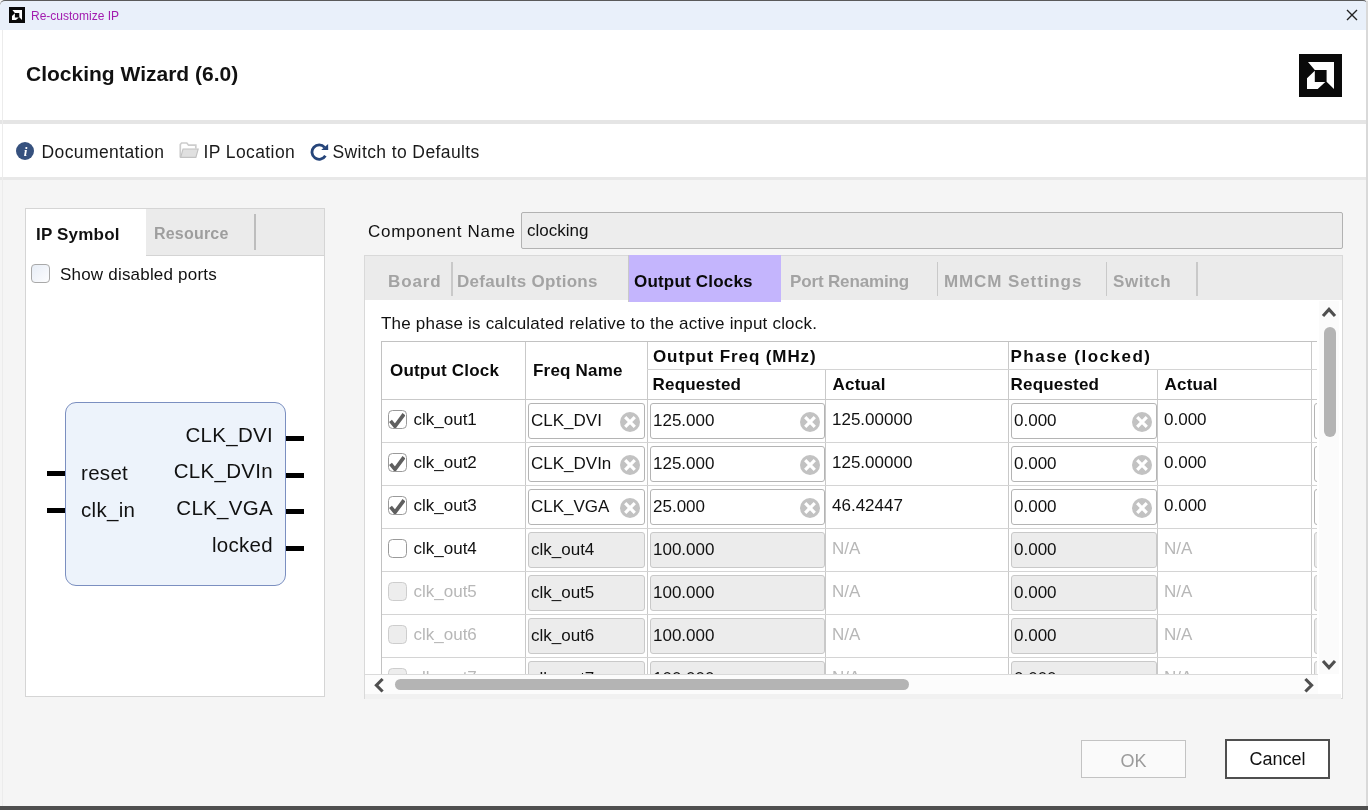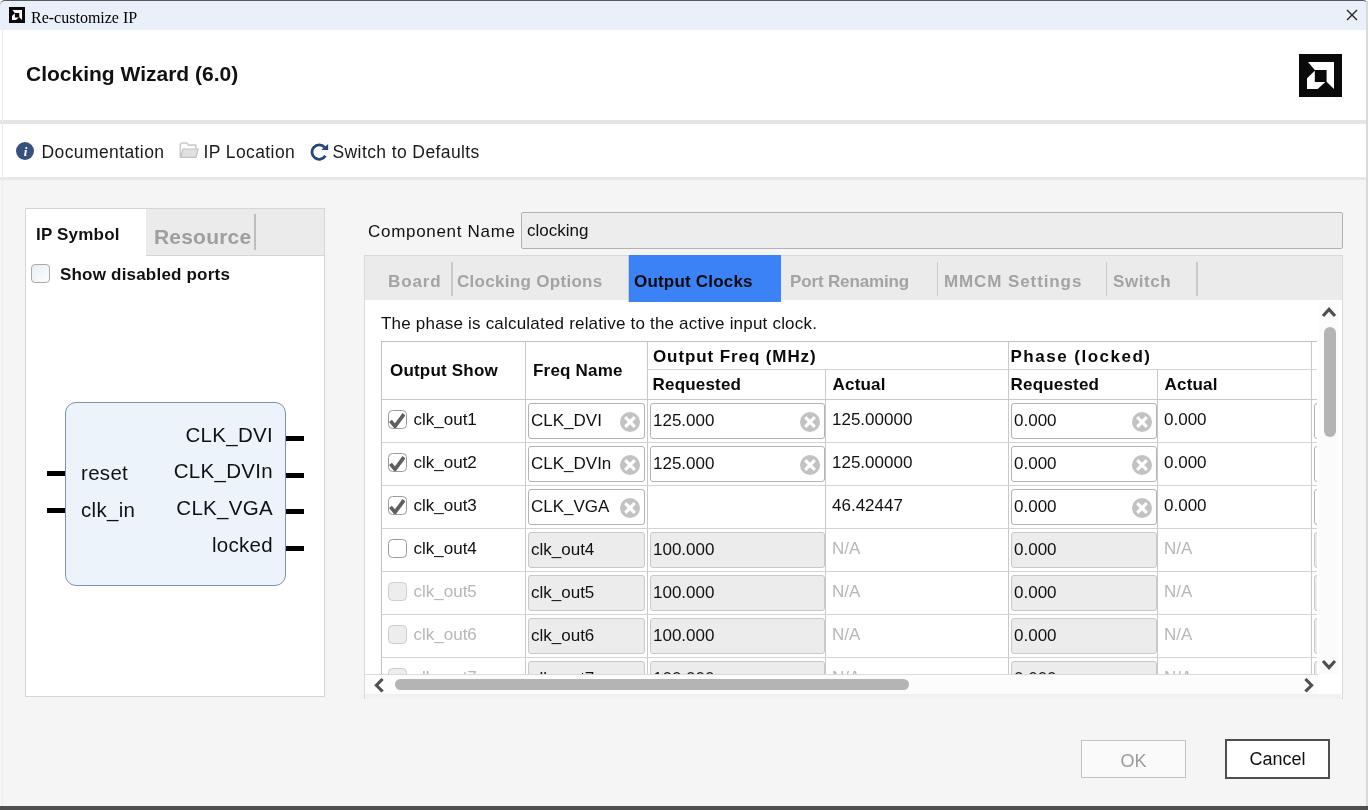--- a/index.html
+++ b/index.html
@@ -3,57 +3,57 @@
 <meta charset="utf-8">
 <style>
 * { margin:0; padding:0; box-sizing:border-box; }
 html,body { width:1368px; height:810px; overflow:hidden; }
 body { font-family:"Liberation Sans", sans-serif; position:relative; background:#f5f5f5; }
 .abs { position:absolute; }
 
 
 #titlebar { left:0; top:0; width:1368px; height:30px; background:#e9f0fa;
   border-top:1px solid #5a5a5a; border-radius:5px 5px 0 0; }
-#titletext { left:31px; top:9px; font-size:16px; color:#000000;font-family:Liberation Serif, serif; }
+#titletext { left:31px; top:9px; font-size:12px; color:#a21caf; }
 #closex { left:1346px; top:9px; }
 
 
 #header { left:0; top:30px; width:1368px; height:90px; background:#fff; }
 #h1 { left:26px; top:61.5px; font-size:21px; font-weight:bold; color:#111; }
 #amdlogo { left:1299px; top:54px; }
 #sep1 { left:0; top:120px; width:1368px; height:4px; background:#e5e5e5; }
 
 
 #toolbar { left:0; top:124px; width:1368px; height:53px; background:#fff; }
 .tbtext { font-size:17.5px; letter-spacing:0.4px; color:#1a1a1a; top:142px; }
 #sep2 { left:0; top:177px; width:1368px; height:3px; background:#e8e8e8; }
 
 
 #lpanel { left:25px; top:208px; width:300px; height:489px; background:#fff; border:1px solid #d5d5d5; z-index:1; }
 #ltabbar { left:25px; top:208px; width:300px; height:48px; background:#ebebeb; border:1px solid #d5d5d5; border-bottom:1px solid #d4d4d4; z-index:2; }
 #ltab1 { left:26px; top:209px; width:120px; height:48px; background:#fff; font-weight:bold; font-size:17px; letter-spacing:0.2px; color:#111; padding:16px 0 0 10px; z-index:3; }
-#ltab2 { left:146px; top:209px; width:94px; height:47px; font-weight:bold; font-size:21px; letter-spacing:0.2px; color:#9e9e9e; padding:16px 0 0 8px; z-index:3; }
+#ltab2 { left:146px; top:209px; width:94px; height:47px; font-weight:bold; font-size:16px; letter-spacing:0.2px; color:#9e9e9e; padding:16px 0 0 8px; z-index:3; }
 #ltabsep { left:254px; top:214px; width:1.5px; height:36px; background:#bdbdbd; z-index:3; }
 #cb1 { z-index:2; left:31px; top:264px; width:19px; height:19px; border:1px solid #a9a9a9; border-radius:4px; background:linear-gradient(135deg,#e7edf6 0%,#fdfdfe 100%); }
-#cb1lab { left:60px; top:265px; font-size:17px; letter-spacing:0.2px; color:#111; z-index:2;font-weight:bold; }
+#cb1lab { left:60px; top:265px; font-size:17px; letter-spacing:0.2px; color:#111; z-index:2; }
 
 
 #ipblock { left:65px; top:402px; width:221px; height:184px; background:#edf3fb; border:1px solid #7b8fc0; border-radius:11px; z-index:2; }
 .port { font-size:20.5px; letter-spacing:0.3px; color:#111; z-index:2; }
 .stub { background:#000; height:5px; width:18px; z-index:2; }
 
 
 #cnlab { left:368px; top:221.5px; font-size:17px; letter-spacing:0.7px; color:#111; }
 #cnfield { left:521px; top:212px; width:822px; height:37px; background:#ededed; border:1px solid #b2b2b2; border-radius:2px; font-size:17px; color:#111; padding:8px 0 0 5px; }
 
 
 #mtabbar { left:364px; top:255px; width:979px; height:45px; background:#ebebeb; border:1px solid #d9d9d9; border-bottom:none; }
 .mtab { top:272px; font-weight:bold; font-size:17px; letter-spacing:0.3px; color:#a3a3a3; }
 .mtabsep { top:262px; width:1.5px; height:34px; background:#c9c9c9; }
-#mtabactive { left:627.5px; top:255px; width:153px; height:47px; background:#3b82f6; border-left:1.5px solid #c9c9c9; z-index:5; font-weight:bold; font-size:17px; letter-spacing:0.2px; color:#0a0a0a; padding:16.5px 0 0 5.5px; }
+#mtabactive { left:627.5px; top:255px; width:153px; height:47px; background:#c4b5fd; border-left:1.5px solid #c9c9c9; z-index:5; font-weight:bold; font-size:17px; letter-spacing:0.2px; color:#0a0a0a; padding:16.5px 0 0 5.5px; }
 
 
 #cbox { left:364px; top:300px; width:979px; height:399px; background:#fff; border:1px solid #d9d9d9; border-top:none; z-index:1; }
 #phasetext { left:381px; top:314px; font-size:17px; letter-spacing:0.2px; color:#111; z-index:2; }
 
 
 #tbl { left:381px; top:341px; width:936px; height:333px; overflow:hidden; z-index:2;
   border-top:1px solid #c2c2c2; border-left:1px solid #c2c2c2; }
 .vline { background:#c9c9c9; width:1px; }
 .hline { background:#d4d4d4; height:1px; }
@@ -136,21 +136,21 @@
 <div class="abs port" style="right:1095px;top:459px">CLK_DVIn</div>
 <div class="abs port" style="right:1095px;top:496px">CLK_VGA</div>
 <div class="abs port" style="right:1095px;top:532.5px">locked</div>
 
 <div id="cnlab" class="abs">Component Name</div>
 <div id="cnfield" class="abs">clocking</div>
 
 <div id="mtabbar" class="abs"></div>
 <div id="cbox" class="abs"></div>
 <div class="abs mtab" style="left:388px;letter-spacing:0.9px">Board</div>
-<div class="abs mtab" style="left:457px">Clocking Options</div>
+<div class="abs mtab" style="left:457px">Defaults Options</div>
 <div id="mtabactive" class="abs">Output Clocks</div>
 <div class="abs mtab" style="left:790px;letter-spacing:-0.15px">Port Renaming</div>
 <div class="abs mtab" style="left:944px;letter-spacing:0.9px">MMCM Settings</div>
 <div class="abs mtab" style="left:1113px;letter-spacing:0.55px">Switch</div>
 <div class="abs mtabsep" style="left:451px"></div>
 <div class="abs mtabsep" style="left:936.5px"></div>
 <div class="abs mtabsep" style="left:1105.5px"></div>
 <div class="abs mtabsep" style="left:1196.3px"></div>
 
 <div id="phasetext" class="abs">The phase is calculated relative to the active input clock.</div>
@@ -163,21 +163,21 @@
     <div class="vline" style="position: absolute; left: 775px; top: 27px; height: 306px;"></div>
     <div class="vline" style="position: absolute; left: 929px; top: 0px; height: 333px;"></div>
     <div class="hline" style="position: absolute; left: 265px; top: 27px; width: 671px;"></div>
     <div class="hline" style="position: absolute; left: 0px; top: 56.5px; width: 936px; background: rgb(201, 201, 201);"></div>
     <div class="hline" style="position: absolute; left: 0px; top: 99.5px; width: 936px; background: rgb(212, 212, 212);"></div>
     <div class="hline" style="position: absolute; left: 0px; top: 142.5px; width: 936px; background: rgb(212, 212, 212);"></div>
     <div class="hline" style="position: absolute; left: 0px; top: 185.5px; width: 936px; background: rgb(212, 212, 212);"></div>
     <div class="hline" style="position: absolute; left: 0px; top: 228.5px; width: 936px; background: rgb(212, 212, 212);"></div>
     <div class="hline" style="position: absolute; left: 0px; top: 271.5px; width: 936px; background: rgb(212, 212, 212);"></div>
     <div class="hline" style="position: absolute; left: 0px; top: 314.5px; width: 936px; background: rgb(212, 212, 212);"></div>
-    <div class="hcell" style="position: absolute; left: 8px; top: 19px;">Output Show</div>
+    <div class="hcell" style="position: absolute; left: 8px; top: 19px;">Output Clock</div>
     <div class="hcell" style="position: absolute; left: 151px; top: 19px;">Freq Name</div>
     <div class="hcell" style="position: absolute; left: 271px; top: 5px; letter-spacing: 0.9px;">Output Freq (MHz)</div>
     <div class="hcell" style="position: absolute; left: 628.5px; top: 5px; letter-spacing: 1.5px;">Phase (locked)</div>
     <div class="hcell" style="position: absolute; left: 270.5px; top: 33px;">Requested</div>
     <div class="hcell" style="position: absolute; left: 450.5px; top: 33px;">Actual</div>
     <div class="hcell" style="position: absolute; left: 628.5px; top: 33px;">Requested</div>
     <div class="hcell" style="position: absolute; left: 782.5px; top: 33px;">Actual</div>
     <div class="cbx" style="position: absolute; left: 5.5px; top: 68px;">
       <svg width="17" height="17" viewBox="0 0 17 17" style="position:absolute;left:-0.5px;top:-0.5px">
         <path d="M2.5,9.8 L7,15.3 L16,3.2" fill="none" stroke="#5f5f5f" stroke-width="3.7"></path>
@@ -239,20 +239,27 @@
     <div class="cell" style="position: absolute; left: 782px; top: 110.5px;">0.000</div>
     <div class="fld" style="position: absolute; left: 932px; top: 104px; width: 12px; height: 36px;"></div>
     <div class="cbx" style="position: absolute; left: 5.5px; top: 154px;">
       <svg width="17" height="17" viewBox="0 0 17 17" style="position:absolute;left:-0.5px;top:-0.5px">
         <path d="M2.5,9.8 L7,15.3 L16,3.2" fill="none" stroke="#5f5f5f" stroke-width="3.7"></path>
       </svg>
     </div>
     <div class="cell" style="position: absolute; left: 31.5px; top: 153.5px;">clk_out3</div>
     <div class="fld" style="position: absolute; left: 145.5px; top: 147px; width: 117px; height: 36px;">
       <div class="fldtext">CLK_VGA</div>
+      <div class="clr"><svg width="20" height="20" viewBox="0 0 20 20">
+          <circle cx="10" cy="10" r="10" fill="#c2c2c2"></circle>
+          <path d="M5.2,5.2 L14.8,14.8 M14.8,5.2 L5.2,14.8" stroke="#fff" stroke-width="3.2"></path>
+        </svg></div>
+    </div>
+    <div class="fld" style="position: absolute; left: 267.5px; top: 147px; width: 175px; height: 36px;">
+      <div class="fldtext">25.000</div>
       <div class="clr"><svg width="20" height="20" viewBox="0 0 20 20">
           <circle cx="10" cy="10" r="10" fill="#c2c2c2"></circle>
           <path d="M5.2,5.2 L14.8,14.8 M14.8,5.2 L5.2,14.8" stroke="#fff" stroke-width="3.2"></path>
         </svg></div>
     </div>
     <div class="cell" style="position: absolute; left: 450px; top: 153.5px;">46.42447</div>
     <div class="fld" style="position: absolute; left: 628.5px; top: 147px; width: 146px; height: 36px;">
       <div class="fldtext">0.000</div>
       <div class="clr"><svg width="20" height="20" viewBox="0 0 20 20">
           <circle cx="10" cy="10" r="10" fill="#c2c2c2"></circle>

